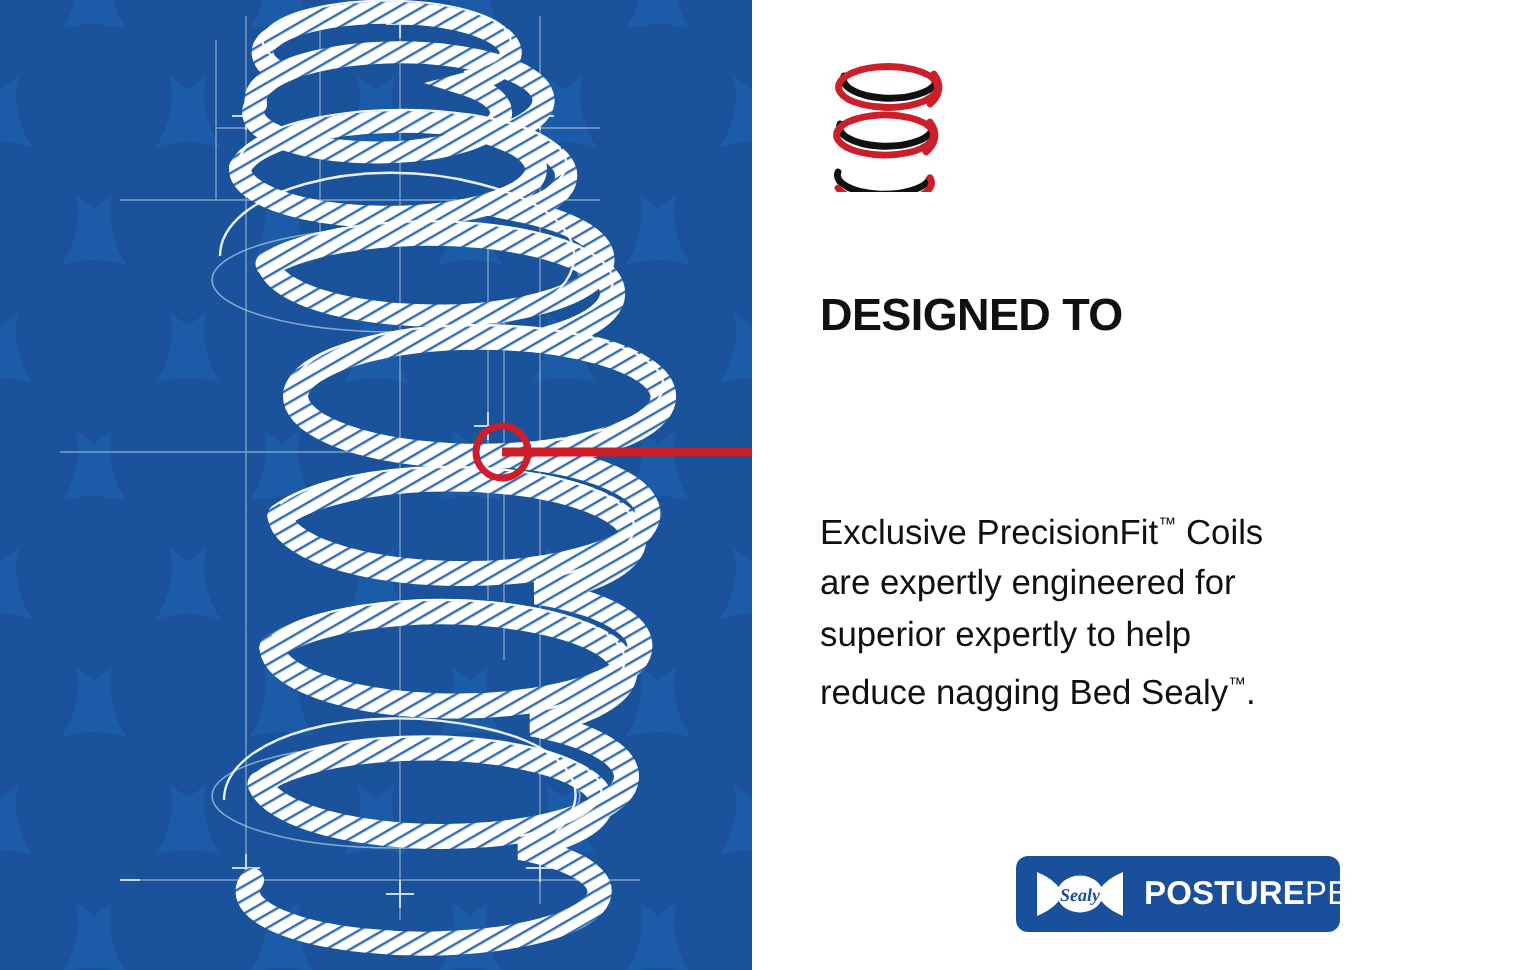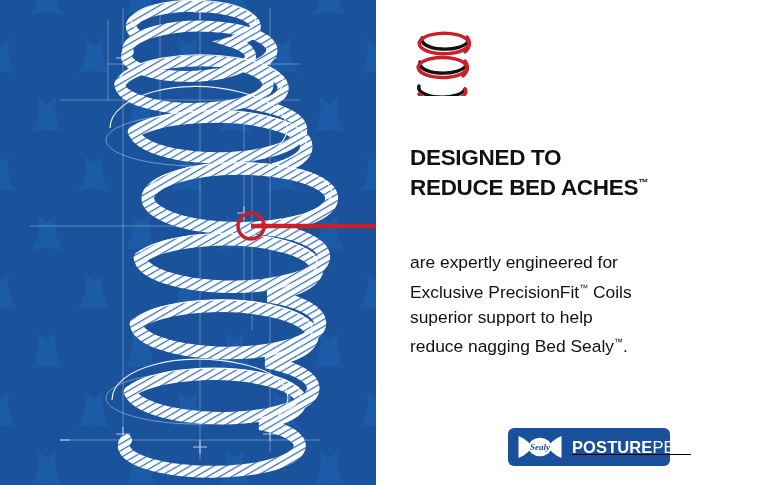--- a/index.html
+++ b/index.html
@@ -38,21 +38,21 @@
     font-weight:normal;font-size:17.4px;line-height:25.5px;
     color:#111111;
   }
   #body-copy .tm{font-size:9px;vertical-align:super;}
   #body-copy span.ln{display:block;white-space:nowrap;}
 
   
   #logo{
     position:absolute;left:132px;top:428px;width:162px;height:38px;
     background:#1a4f9c;border-radius:6px;
-    display:flex;align-items:center;text-decoration:underline;
+    display:flex;align-items:center;
   }
   #sealy-mark{width:46px;height:26px;margin-left:9px;flex:0 0 auto;position:relative;}
   #logo-word{
     margin-left:9px;color:#ffffff;white-space:nowrap;
     font-family:"Liberation Sans",sans-serif;font-size:16.5px;letter-spacing:0.1px;
   }
   #logo-word .bold{font-weight:bold;margin-top:46px;}
   #logo-word .light{font-weight:normal;text-align:center;}
 </style>
 </head>
@@ -173,27 +173,26 @@
         </g>
         <g stroke="#cc1f2a" stroke-width="3.4">
           <path d="M57 13 C 61 18, 60 24, 55 28"></path>
           <path d="M55 37 C 59 42, 58 48, 53 52"></path>
         </g>
       </g>
     </svg>
 
     <div id="headline">
       <span class="l1">DESIGNED TO</span>
-      <span class="l2"><span>REDUCE BED ACHES</span><span class="tm">™</span></span>
     </div>
 
     <div id="body-copy">
+      <span class="ln"><span>Exclusive PrecisionFit</span><span class="tm">™</span><span> Coils</span></span>
       <span class="ln">are expertly engineered for</span>
-      <span class="ln"><span>Exclusive PrecisionFit</span><span class="tm">™</span><span> Coils</span></span>
-      <span class="ln">superior support to help</span>
+      <span class="ln">superior expertly to help</span>
       <span class="ln"><span>reduce nagging Bed Sealy</span><span class="tm">™</span><span>.</span></span>
     </div>
 
     <div id="logo">
       <svg id="sealy-mark" viewBox="0 0 46 26">
         <path d="M1.5 2 C 9 5, 13 9.5, 14.5 13 C 13 16.5, 9 21, 1.5 24 Z" fill="#ffffff"></path>
         <path d="M44.5 2 C 37 5, 33 9.5, 31.5 13 C 33 16.5, 37 21, 44.5 24 Z" fill="#ffffff"></path>
         <ellipse cx="23" cy="13" rx="11.5" ry="9.2" fill="#ffffff"></ellipse>
         <text x="23" y="16.4" text-anchor="middle" font-family="'Liberation Serif',serif" font-style="italic" font-weight="bold" font-size="9" fill="#1a4f9c">Sealy</text>
       </svg>

